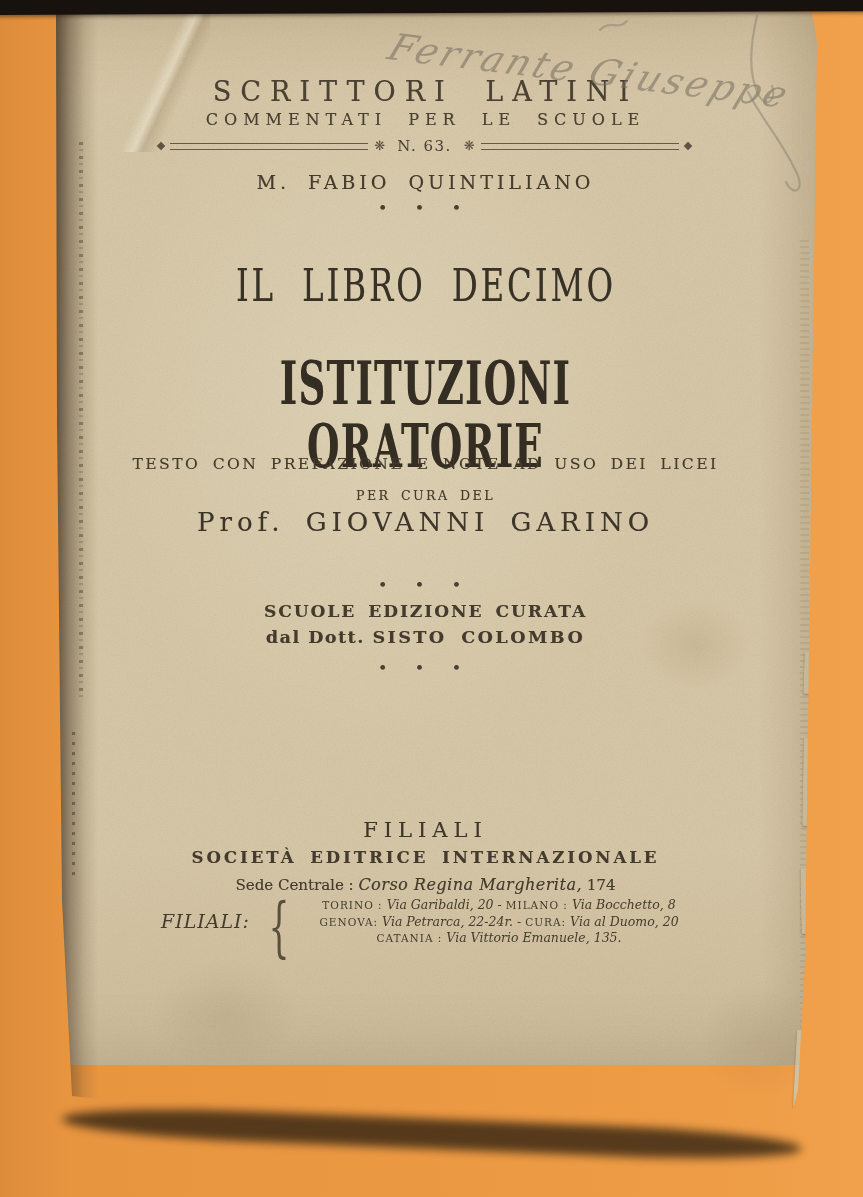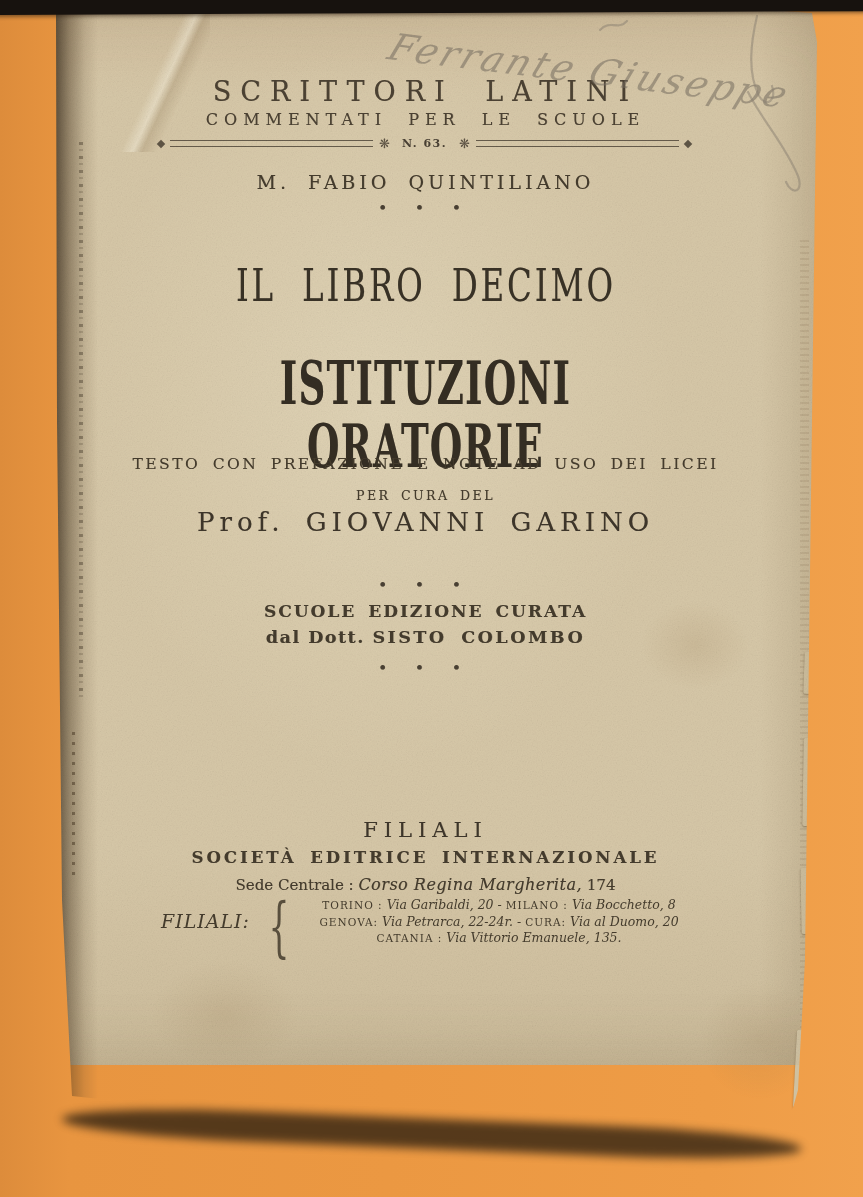--- a/index.html
+++ b/index.html
@@ -50,21 +50,21 @@
   .flourishes{position:absolute;left:0;top:0;pointer-events:none;}
   
   .line{position:absolute;left:100px;right:112px;text-align:center;color:#453c2d;
     text-shadow:0.3px 0.3px 0 rgba(40,32,22,.35);}
   .sc-title{top:76px;font-size:27px;letter-spacing:9px;word-spacing:14px;color:#4c4233;}
   .sc-sub{top:110px;font-size:16px;letter-spacing:6px;word-spacing:10px;color:#4c4233;}
   .rule-row{position:absolute;left:158px;right:172px;top:137px;display:flex;align-items:center;gap:6px;color:#4a4134;}
   .orn-dbl{flex:1;height:5px;border-top:1.6px solid #4a4134;border-bottom:1px solid #4a4134;opacity:.8;}
   .orn-diamond{width:6px;height:6px;background:#4a4134;transform:rotate(45deg);flex:0 0 auto;opacity:.85;}
   .orn-star{font-size:13px;line-height:10px;opacity:.85;flex:0 0 auto;}
-  .series-number{font-size:11px;font-weight:700;letter-spacing:1.5px;flex:0 0 auto;padding:0 6px;}
+  .series-number{font-size:15px;font-weight:400;letter-spacing:1.5px;flex:0 0 auto;padding:0 6px;}
   .author{top:171px;font-size:19px;letter-spacing:4px;word-spacing:8px;}
   .dots{font-size:13px;letter-spacing:12px;font-weight:700;color:#4a4134;}
   .dots1{top:200px;}
   .dots2{top:577px;}
   .dots3{top:660px;}
   .scaled{display:inline-block;transform-origin:center;}
   .title1{top:262px;font-size:45px;line-height:1.05;color:#393226;}
   .title1 .scaled{transform:scaleX(.72);letter-spacing:4px;word-spacing:18px;}
   .title2{top:324px;font-size:18px;letter-spacing:4px;color:#393226;}
   .title3{top:352px;font-size:60px;line-height:1.05;font-weight:700;color:#352e23;}

